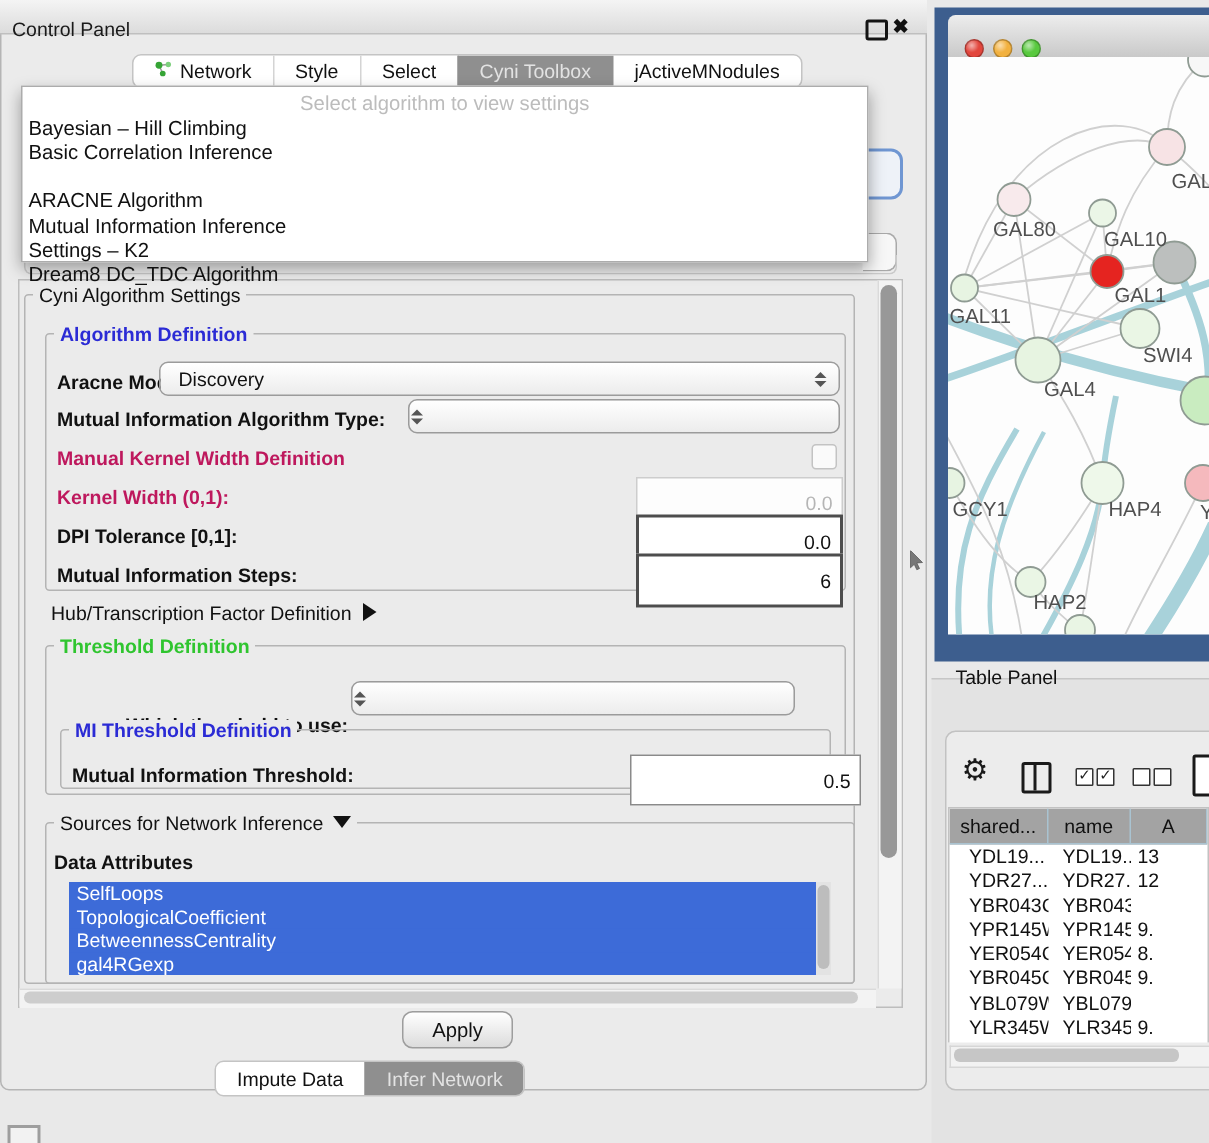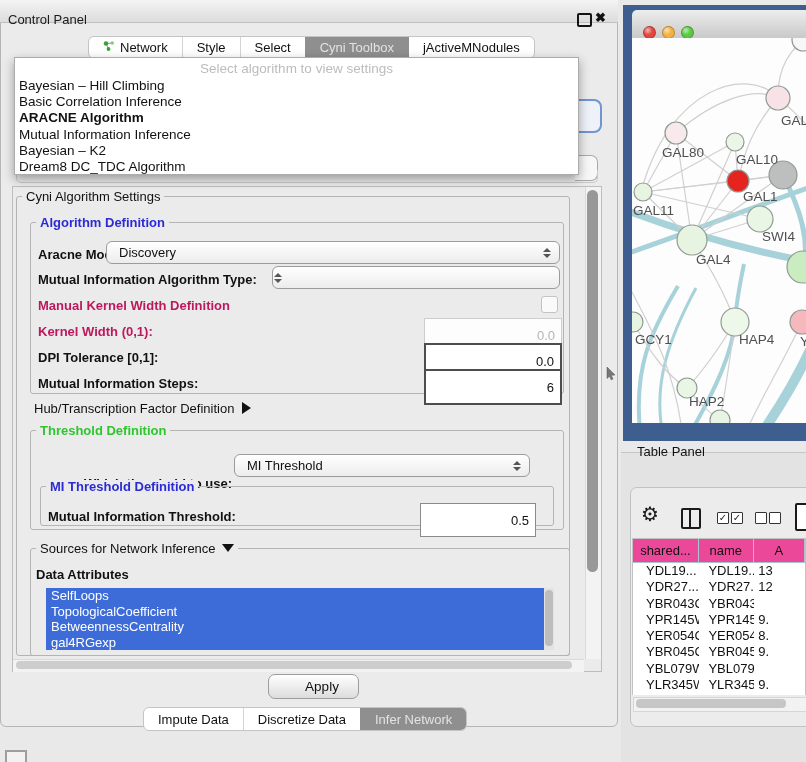--- a/index.html
+++ b/index.html
@@ -20,21 +20,21 @@
   .tab{display:flex;align-items:center;gap:5px;padding:0 14px;font-size:13px;color:#111;
     border-left:1px solid #d4d4d4;white-space:nowrap;}
   .tab:first-child{border-left:none;}
   .tab.sel{background:#8f8f8f;color:#e3e3e3;border-left-color:#8f8f8f;}
   .tab.sel + .tab{border-left-color:#8f8f8f;}
   
   #algo-dd{left:14px;top:57px;width:563px;height:116px;background:#fff;
     border:1px solid #acacac;box-shadow:0 4px 10px rgba(0,0,0,.35);z-index:50;}
   #dd-prompt{text-align:center;color:#bcbcbc;font-size:13.5px;padding-top:3px;height:17px;}
   .dd-item{font-size:13.5px;color:#111;line-height:16.2px;padding-left:4px;}
-  .dd-item.bold{font-weight:bold;}
+  .dd-item.bold{font-weight:normal;margin-top:16px;}
   
   #frag-combo-focus{left:569px;top:99px;width:29px;height:30px;border:2px solid #6f96d2;
     border-radius:8px;background:#eef2f8;}
   #frag-combo2{left:575px;top:155px;width:22px;height:24px;border:1px solid #a9a9a9;
     border-left:none;border-radius:0 7px 7px 0;background:#f7f7f7;}
   #frag-groupbox{left:16px;top:170px;width:580px;height:12px;border:1px solid #c9c9c9;
     border-top:none;border-radius:0 0 5px 5px;}
   
   #viewport{left:12px;top:186px;width:590px;height:486px;border:1px solid #bdbdbd;box-sizing:border-box;}
   #vsb-track{left:585px;top:187px;width:15px;height:472px;background:#f3f3f3;border-left:1px solid #dadada;}
@@ -69,21 +69,21 @@
   .tri-down{display:inline-block;width:0;height:0;border-left:6px solid transparent;
     border-right:6px solid transparent;border-top:8px solid #111;margin-left:6px;vertical-align:1px;}
   
   #attr-list{left:46px;top:588px;width:508px;height:62px;background:#3d6bd8;overflow:hidden;}
   .attr-item{color:#fff;font-size:13px;line-height:15.5px;padding-left:5px;background:#3d6bd8;}
   #attr-sb{left:544px;top:588px;width:10px;height:62px;background:#e3e3e3;}
   #attr-sb-thumb{left:545px;top:590px;width:8px;height:56px;background:#bdbdbd;border-radius:4px;}
   
   #apply-btn{left:268px;top:674px;width:72px;height:23px;border:1px solid #9d9d9d;border-radius:7px;
     background:linear-gradient(#ffffff,#dcdcdc);font-size:13.5px;color:#111;
-    display:flex;align-items:center;justify-content:center;padding-left:17px;}
+    display:flex;align-items:center;justify-content:center;}
   #bottom-tabs{left:143px;top:707px;height:22px;display:flex;background:#fff;
     border:1px solid #c4c4c4;border-radius:6px;overflow:hidden;}
   
   #net-frame{left:623px;top:5px;width:183px;height:436px;background:#3d5e8e;}
   #net-titlebar{left:632px;top:10px;width:174px;height:28px;
     background:linear-gradient(#ededed,#c9c9c9);border-bottom:1px solid #9f9f9f;border-radius:5px 0 0 0;}
   .light{position:absolute;top:16px;width:13px;height:13px;border-radius:50%;border:1px solid rgba(0,0,0,.25);box-sizing:border-box;}
   #net-canvas{left:632px;top:38px;width:174px;height:385px;background:#fdfdfd;overflow:hidden;}
   
   #tp-section{left:621px;top:452px;width:185px;height:310px;background:#e3e3e3;border-top:1px solid #c6c6c6;}
@@ -91,21 +91,21 @@
   #tp-inner{left:630px;top:487px;width:180px;height:240px;background:#ececec;
     border:1px solid #c2c2c2;border-radius:7px 0 0 7px;box-sizing:border-box;}
   #tp-gear{left:641px;top:504px;font-size:20px;color:#1a1a1a;line-height:20px;}
   #tp-cols{left:681px;top:508px;width:16px;height:17px;border:2px solid #1a1a1a;border-radius:2px;}
   #tp-cols i{position:absolute;left:6px;top:0;width:2px;height:17px;background:#1a1a1a;}
   .cbx{position:absolute;width:10px;height:10px;border:1.5px solid #333;border-radius:1px;
     font-size:10px;line-height:9px;text-align:center;color:#222;background:#fff;}
   #tp-doc{left:795px;top:503px;width:15px;height:24px;border:2px solid #1a1a1a;border-radius:2px;background:#fff;}
   #tp-table{left:632px;top:538px;width:174px;height:157px;background:#fff;overflow:hidden;
     border:1px solid #c2c2c2;border-bottom:none;box-sizing:border-box;}
-  #thead{display:flex;height:23px;background:#ec4899;border-bottom:1px solid #a9c3d1;}
+  #thead{display:flex;height:23px;background:#a3a3a3;border-bottom:1px solid #a9c3d1;}
   .th{font-size:13px;color:#111;display:flex;align-items:center;justify-content:center;
     border-right:1px solid #a9c3d1;box-sizing:border-box;}
   .th.c0{width:77px;} .th.c1{width:64px;} .th.c2{width:60px;}
   .tr{display:flex;height:16.3px;}
   .td{font-size:13px;color:#111;white-space:nowrap;overflow:hidden;box-sizing:border-box;}
   .td.c0{width:77px;padding-left:13px;} .td.c1{width:64px;padding-left:9px;} .td.c2{width:60px;padding-left:4px;}
   #tp-hsb{left:633px;top:697px;width:173px;height:13px;background:#f2f2f2;border:1px solid #d6d6d6;border-right:none;}
   #tp-hsb-thumb{left:636px;top:699px;width:150px;height:9px;background:#c6c6c6;border-radius:4px;}
   
   #cursor{left:606px;top:367px;z-index:99;}
@@ -149,21 +149,21 @@
 <div class="abs" id="frag-combo-focus"></div>
 <div class="abs" id="frag-combo2"></div>
 <div class="abs" id="frag-groupbox"></div>
 
 <div class="abs" id="algo-dd">
   <div id="dd-prompt">Select algorithm to view settings</div>
 <div class="dd-item">Bayesian – Hill Climbing</div>
     <div class="dd-item">Basic Correlation Inference</div>
     <div class="dd-item bold">ARACNE Algorithm</div>
     <div class="dd-item">Mutual Information Inference</div>
-    <div class="dd-item">Bayesian – K2</div>
+    <div class="dd-item">Settings – K2</div>
     <div class="dd-item">Dream8 DC_TDC Algorithm</div>
   </div>
 
 <div class="abs" id="viewport"></div>
 <div class="abs" id="vsb-track"></div>
 <div class="abs" id="vsb-thumb"></div>
 <div class="abs" id="hsb-track"></div>
 <div class="abs" id="hsb-thumb"></div>
 
 <div class="abs groupbox" style="left:16px;top:196px;width:554px;height:460px;"></div>
@@ -203,53 +203,49 @@
 
 <div class="lbl" style="left:34px;top:401px;">
   <span>Hub/Transcription Factor Definition</span><span class="tri-right"></span>
 </div>
 
 <div class="abs groupbox" style="left:30px;top:430px;width:534px;height:100px;"></div>
 <div class="gb-label green" style="left:36px;top:424px;">Threshold Definition</div>
 
 <div class="lbl b" style="left:84px;top:476px;">Which threshold to use:</div>
 <div class="combo" style="left:234px;top:454px;width:296px;">
-  <span class="val">MI Threshold</span>
   <span class="spin">
       <i class="up"></i>
       <i class="dn"></i>
     </span>
 </div>
 
 <div class="abs groupbox" style="left:40px;top:486px;width:514px;height:40px;"></div>
 <div class="gb-label blue" style="left:46px;top:480px;">MI Threshold Definition</div>
 <div class="lbl b" style="left:48px;top:509px;">Mutual Information Threshold:</div>
-<input class="field soft abs" style="left: 420px; top: 503px; width: 116px;" value="0.5">
+<input class="field soft abs" style="left: 420px; top: 503px; width: 154px;" value="0.5">
 
 <div class="abs groupbox" style="left:30px;top:548px;width:540px;height:108px;"></div>
 <div class="gb-label" style="left:36px;top:542px;color:#111;">
   <span>Sources for Network Inference</span><span class="tri-down"></span>
 </div>
 <div class="lbl b" style="left:36px;top:567px;">Data Attributes</div>
 <div class="abs" id="attr-list">
     <div class="attr-item">SelfLoops</div>
     <div class="attr-item">TopologicalCoefficient</div>
     <div class="attr-item">BetweennessCentrality</div>
     <div class="attr-item">gal4RGexp</div>
   </div>
 <div class="abs" id="attr-sb"></div>
 <div class="abs" id="attr-sb-thumb"></div>
 
 <div class="abs" id="apply-btn">Apply</div>
 <div class="abs" id="bottom-tabs">
     <div class="tab">
       <span>Impute Data</span>
-    </div>
-    <div class="tab">
-      <span>Discretize Data</span>
     </div>
     <div class="tab sel">
       <span>Infer Network</span>
     </div>
   </div>
 
 <div class="abs" id="net-frame"></div>
 <div class="abs" id="net-titlebar">
     <span class="light" style="left: 11px; background: radial-gradient(circle at 35% 30%, rgba(255, 255, 255, 0.6), transparent 45%), rgb(226, 70, 61);"></span>
     <span class="light" style="left: 30px; background: radial-gradient(circle at 35% 30%, rgba(255, 255, 255, 0.6), transparent 45%), rgb(242, 177, 63);"></span>

